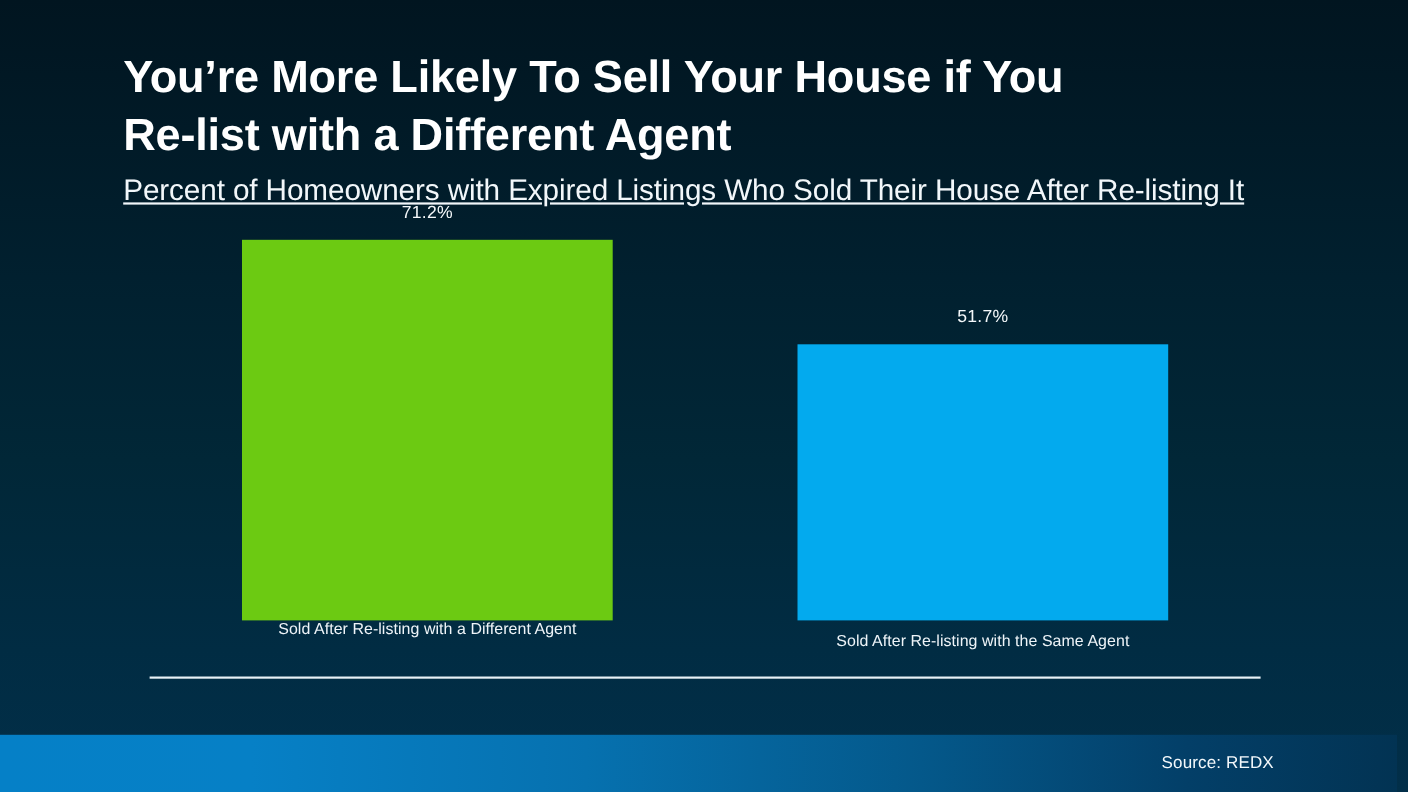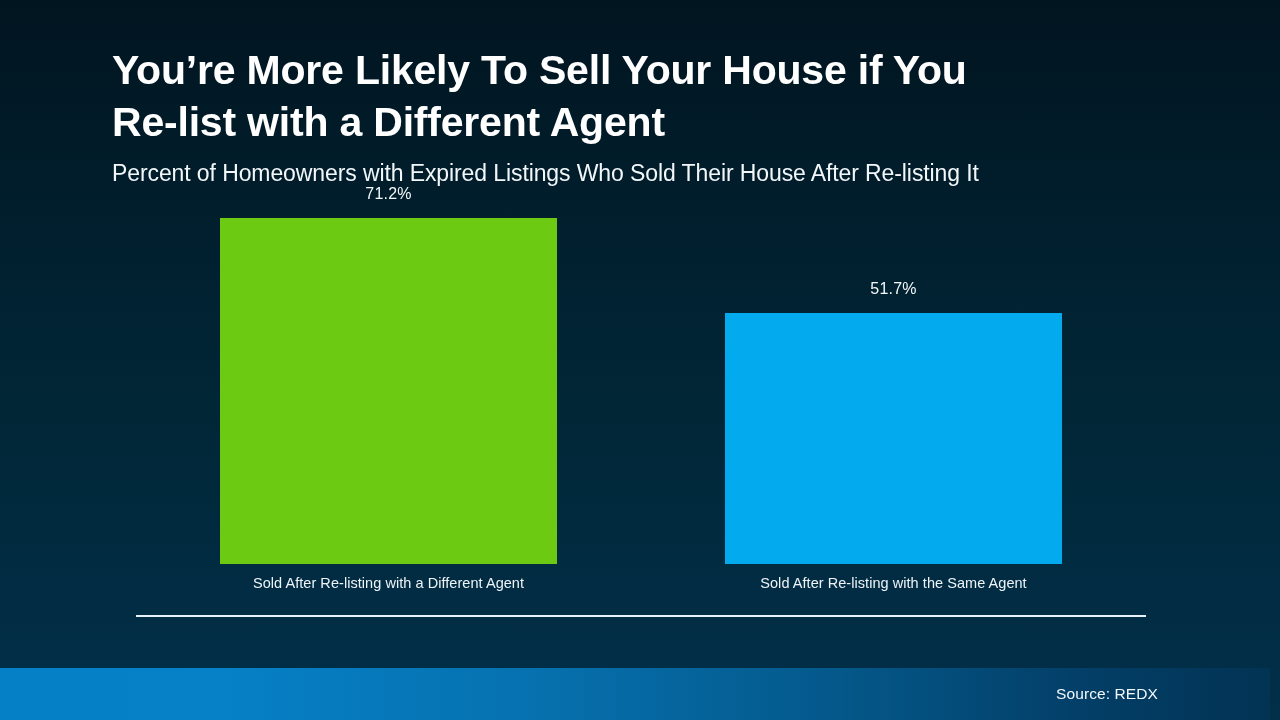--- a/index.html
+++ b/index.html
@@ -33,25 +33,26 @@
     font-size: 41px;
     font-weight: bold;
     color: #FFFFFF;
     line-height: 52px;
     letter-spacing: -0.2px;
     white-space: pre-line;
     margin: 0;
   }
   #chart-subtitle {
     margin: 10px 0 0 0;
-    font-size: 23px;
+    font-size: 27px;
     font-weight: normal;
     color: #F2F7FA;
     line-height: 30px;
     letter-spacing: -0.1px;
+    text-decoration: underline;
   }
 
   
   #plot {
     position: absolute;
     left: 0;
     top: 0;
     width: 1280px;
     height: 668px;
   }
@@ -152,21 +153,21 @@
     <h1 id="chart-title">You’re More Likely To Sell Your House if You
 Re-list with a Different Agent</h1>
     <h2 id="chart-subtitle">Percent of Homeowners with Expired Listings Who Sold Their House After Re-listing It</h2>
   </div>
 
   <div id="plot">
 
     <div class="bar-group" id="bar-group-different" style="height: 346px;">
       <div class="bar-value" id="bar-value-different">71.2%</div>
       <div class="bar" id="bar-different" style="height: 346px; background: rgb(108, 202, 18);"></div>
-      <div class="cat-label" id="cat-label-different" style="position:absolute; top:100%; margin-top:11px;">Sold After Re-listing with a Different Agent</div>
+      <div class="cat-label" id="cat-label-different" style="position:absolute; top:100%; ">Sold After Re-listing with a Different Agent</div>
     </div>
 
     <div class="bar-group" id="bar-group-same" style="height: 251px;">
       <div class="bar-value" id="bar-value-same">51.7%</div>
       <div class="bar" id="bar-same" style="height: 251px; background: rgb(3, 170, 238);"></div>
       <div class="cat-label" id="cat-label-same" style="position:absolute; top:100%; margin-top:11px;">Sold After Re-listing with the Same Agent</div>
     </div>
 
     <div id="axis-line"></div>
   </div>

